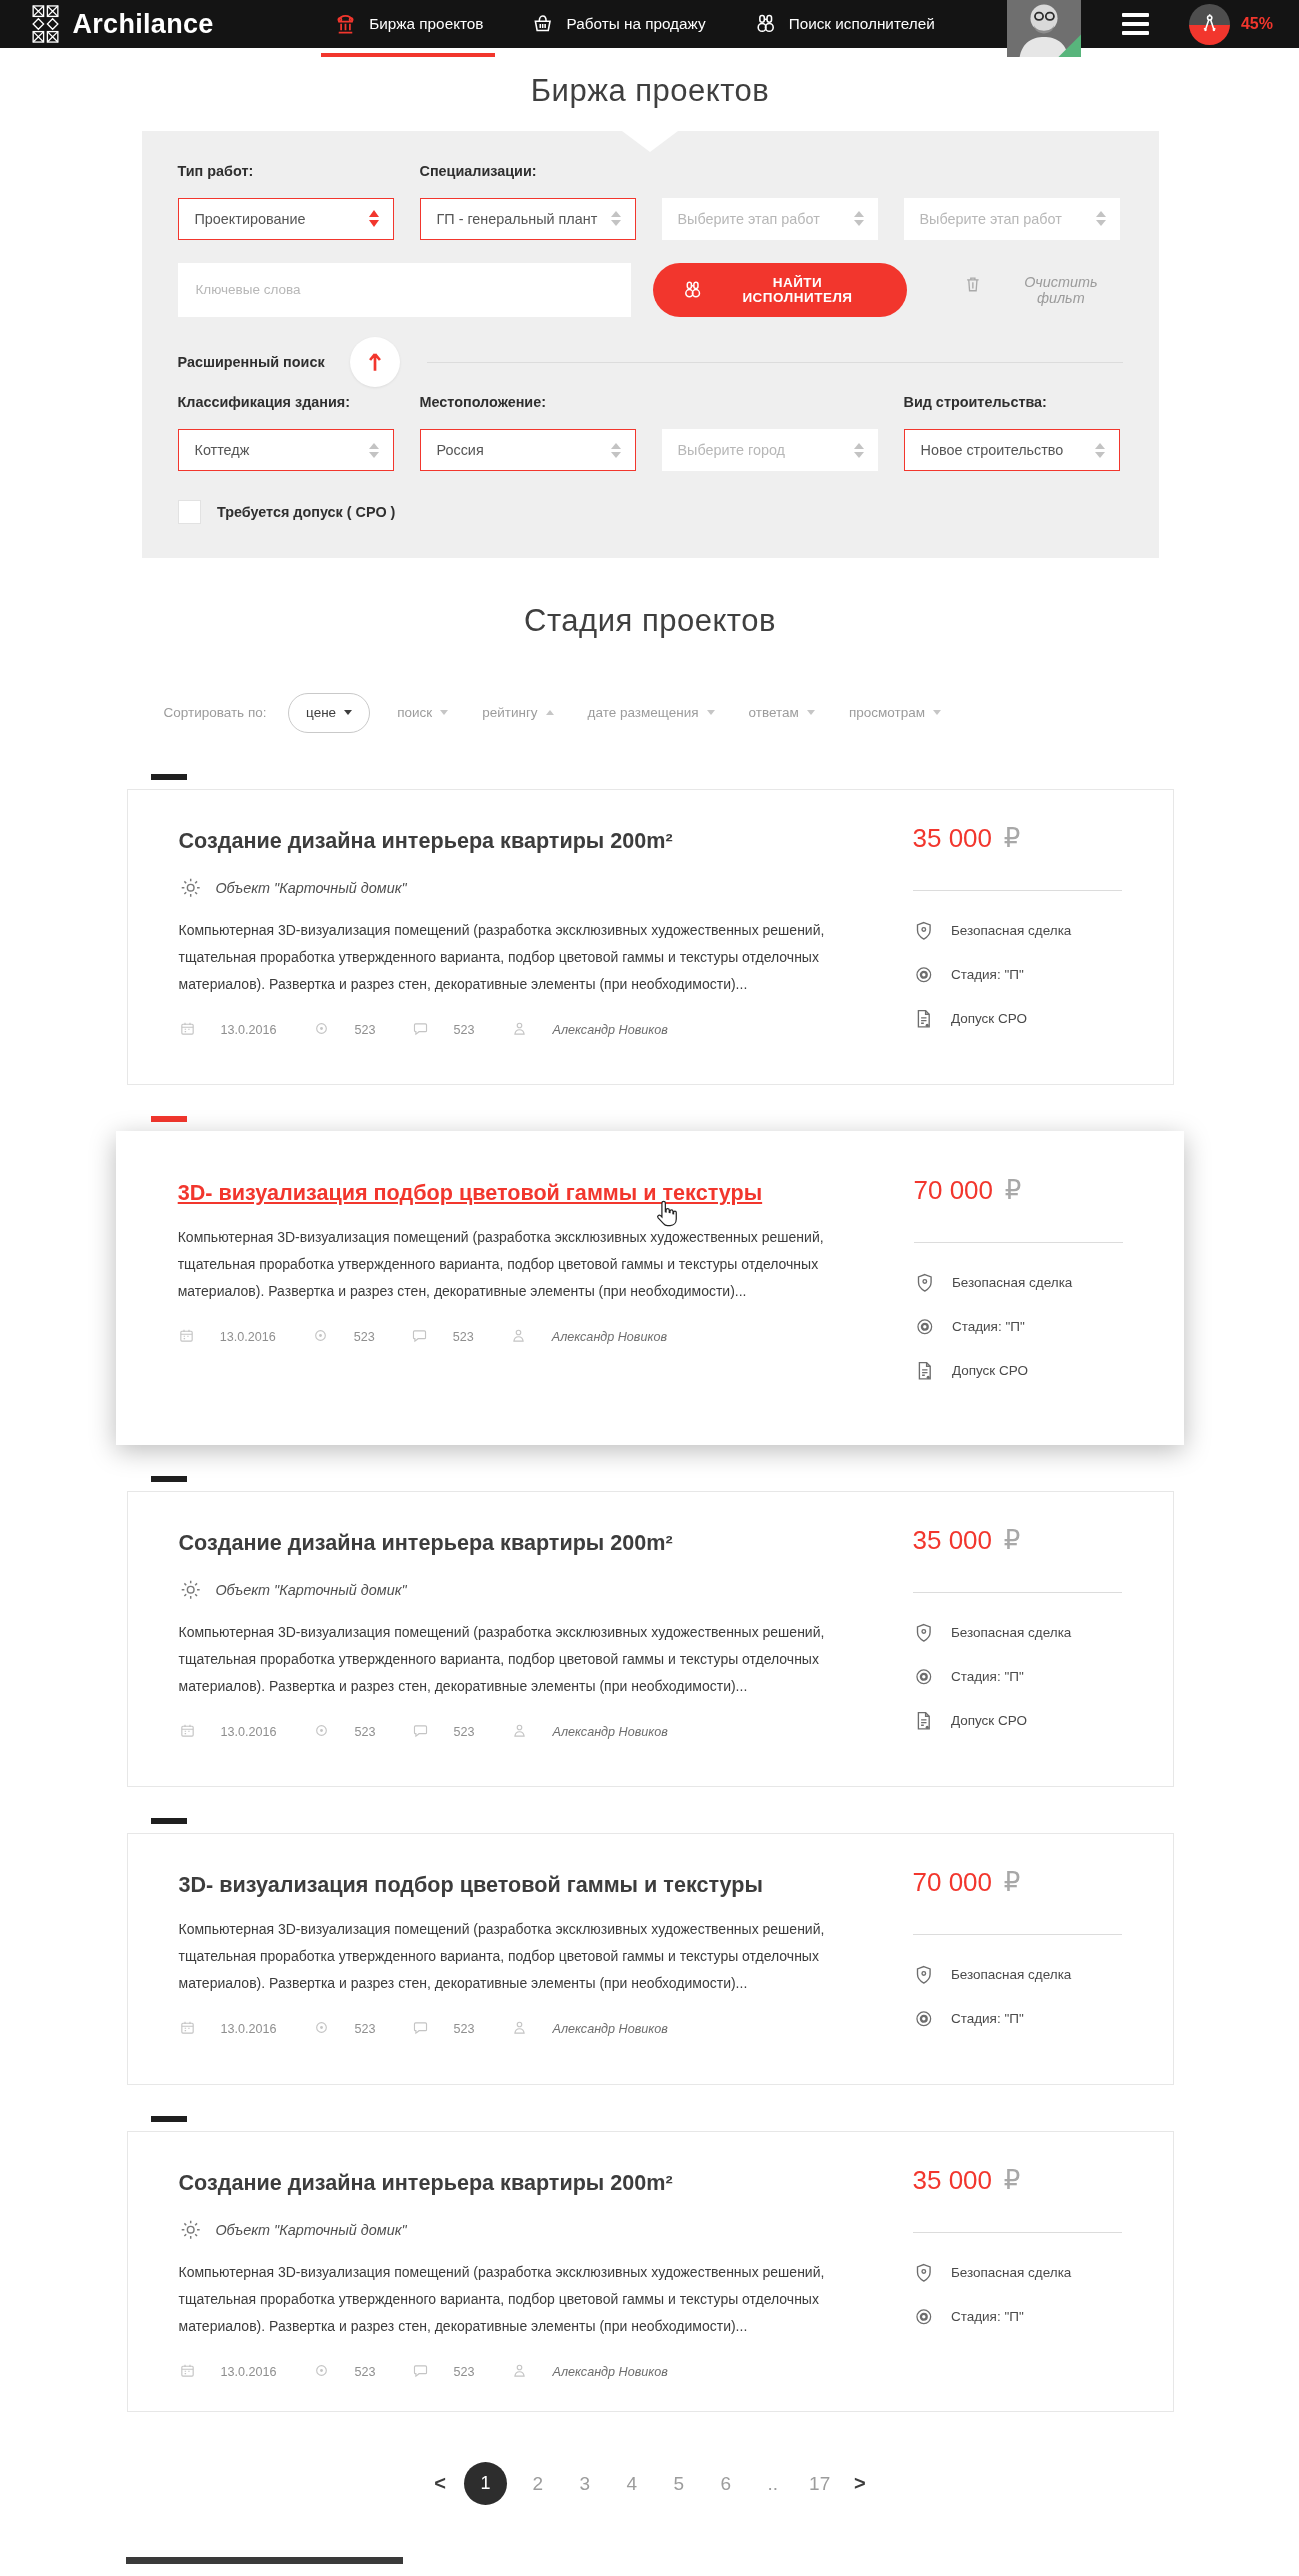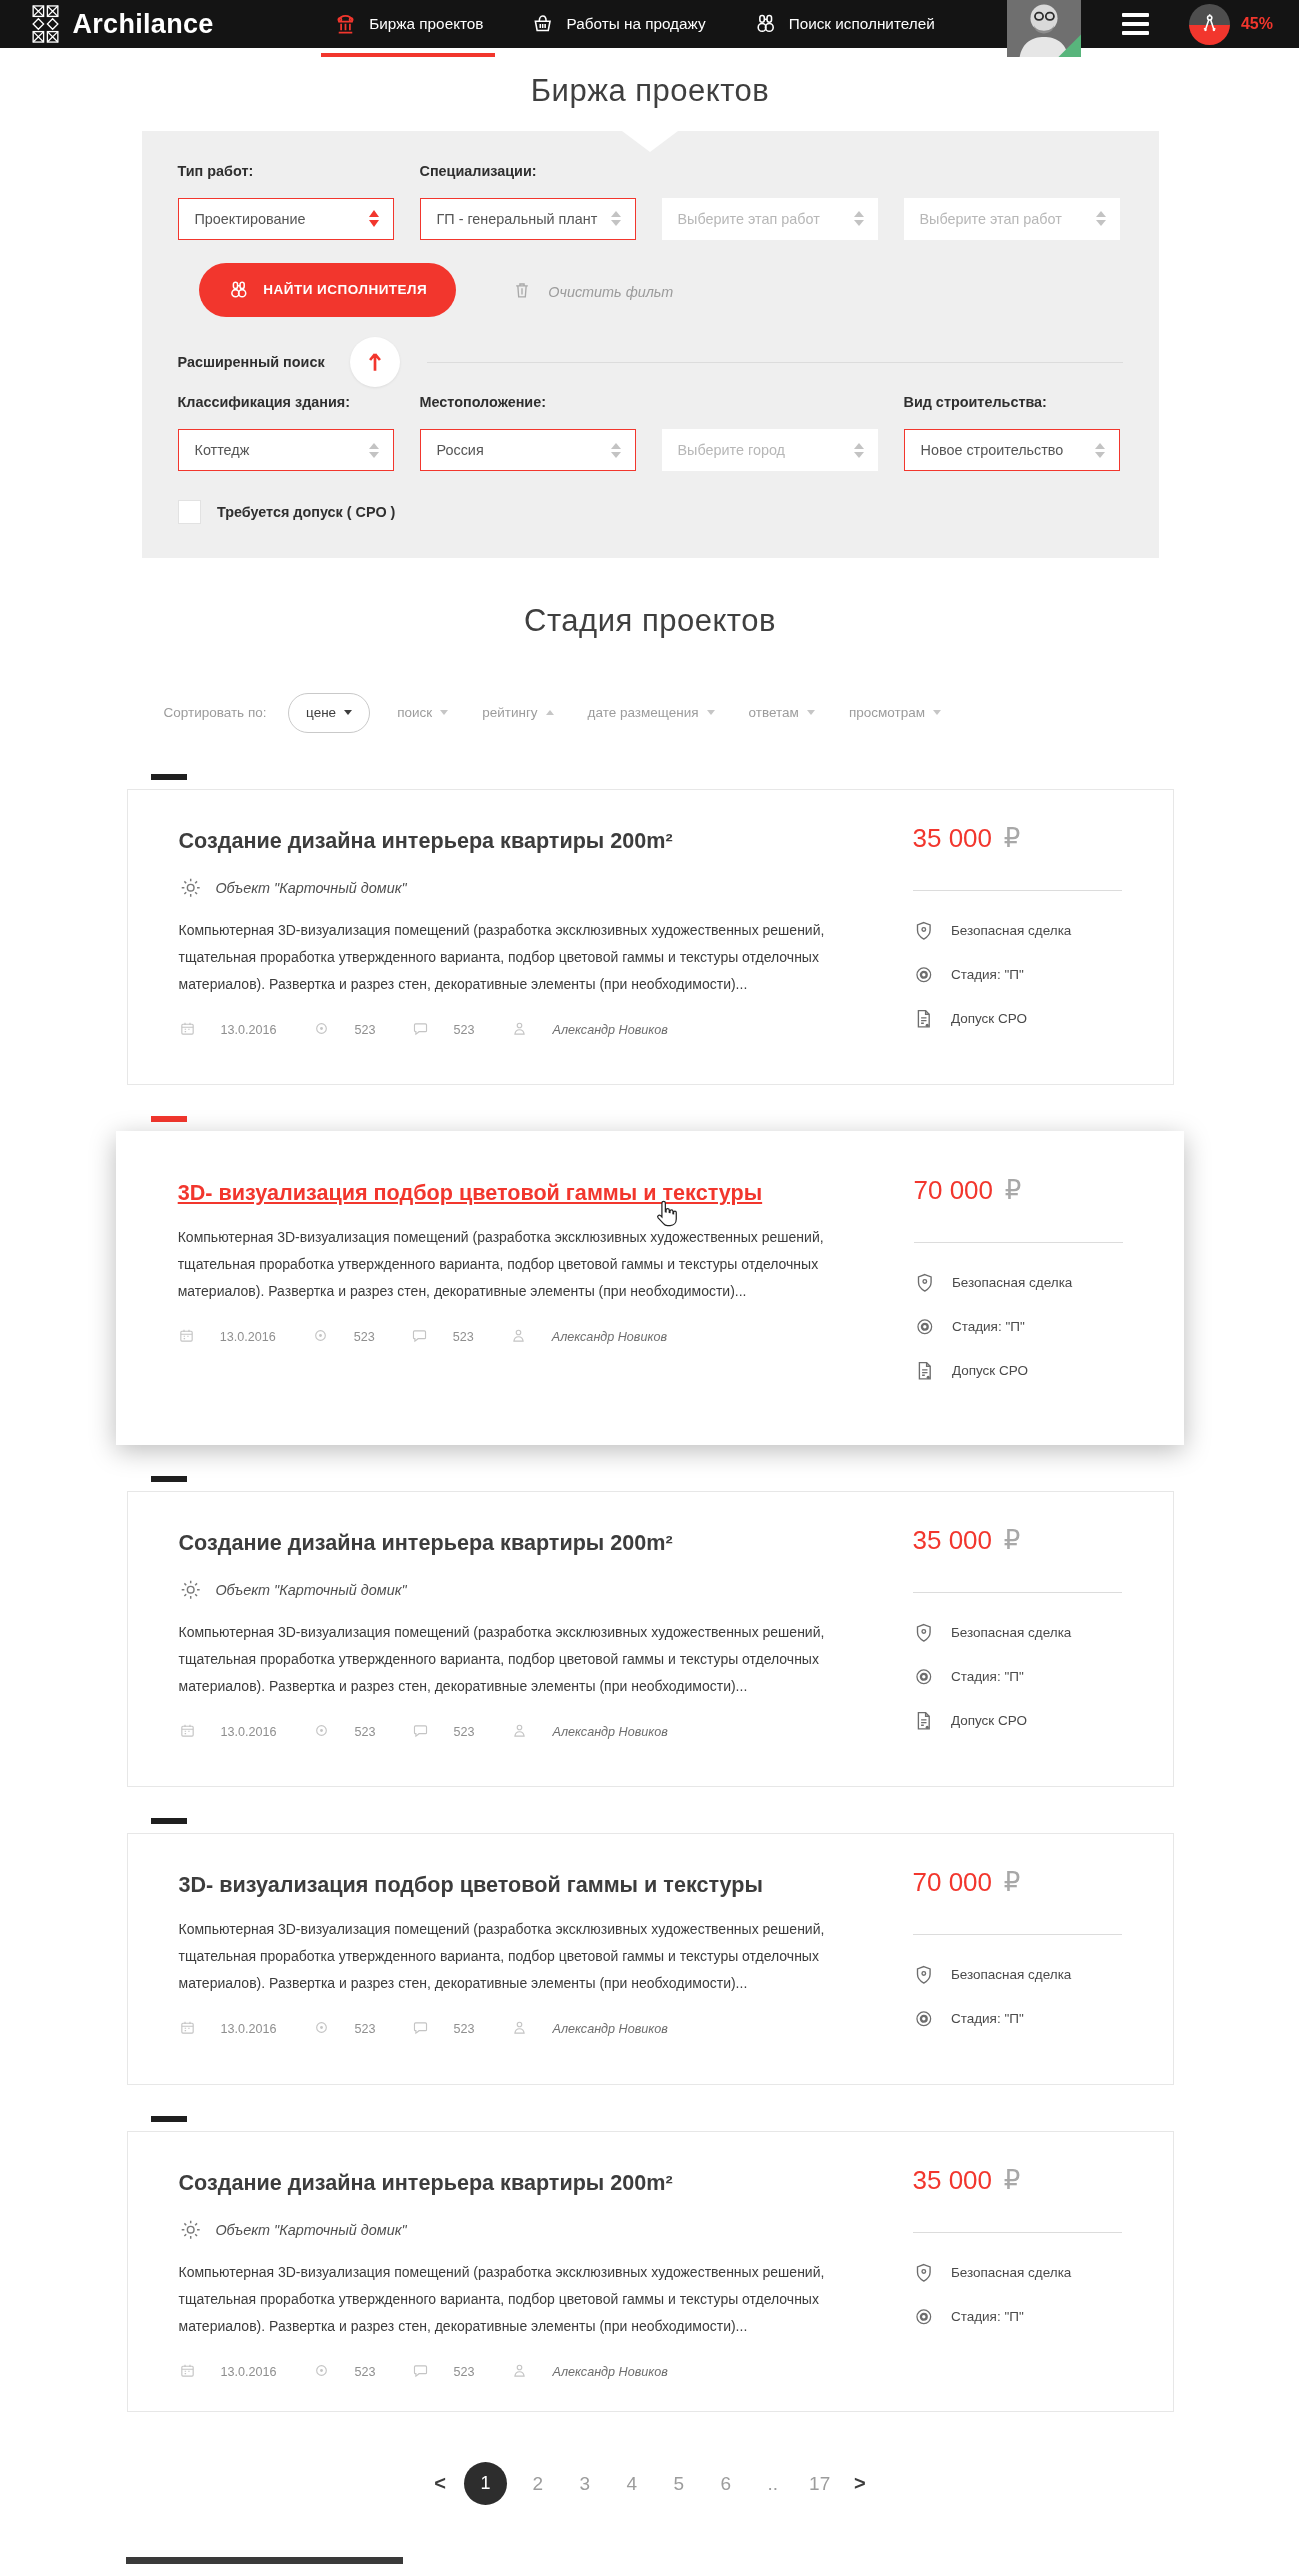--- a/index.html
+++ b/index.html
@@ -52,21 +52,21 @@
   .tri.down{border-top:6.3px solid #c3c3c3}
   .arrows.red .tri.up{border-bottom-color:var(--accent);border-bottom-width:7.2px}
   .arrows.red .tri.down{border-top-color:var(--accent);border-top-width:7.2px}
   .kw-row{display:flex;align-items:center;margin-top:23.4px}
   .kw-input{width:459px;height:54px;border:none;background:#fff;padding:0 18px;font-size:13.5px;color:#555;
     font-family:inherit;outline:none}
   .kw-input::placeholder{color:#b7b7b7}
   .find-btn{margin-left:21.6px;height:54px;border:none;border-radius:27px;background:var(--accent);color:#fff;
     font-size:13.5px;font-weight:700;letter-spacing:0.5px;display:flex;align-items:center;gap:13.5px;padding:0 29px;
     font-family:Liberation Sans, sans-serif;cursor:pointer}
-  .clear-filter{margin-left:56px;display:flex;align-items:flex-end;gap:16px;color:#9b9b9b;font-style:italic;
+  .clear-filter{margin-left:56px;display:flex;align-items:flex-start;gap:16px;color:#9b9b9b;font-style:italic;
     font-size:14.4px;cursor:pointer;background:none;border:none;font-family:inherit}
   .adv-row{display:flex;align-items:center;margin-top:20px}
   .adv-label{font-size:14.4px;font-weight:700;color:#2f2f2f}
   .adv-circle{width:50px;height:50px;border-radius:50%;background:#fff;margin-left:25px;display:flex;
     align-items:center;justify-content:center;box-shadow:0 0.9px 2.7px rgba(0,0,0,.08);cursor:pointer}
   .adv-line{flex:1;height:0.9px;background:#dcdcdc;margin-left:27px}
   .f-grid.second{margin-top:7.2px}
   .sro-row{margin-top:29px;display:flex;align-items:center;gap:16px}
   .sro-check{appearance:none;-webkit-appearance:none;width:23.4px;height:23.4px;background:#fff;
     border:0.9px solid #e2e2e2;cursor:pointer;margin:0}
@@ -245,20 +245,21 @@
         <span class="ph">Выберите этап работ</span>
         <span class="arrows">
             <i class="tri up"></i>
             <i class="tri down"></i>
           </span>
       </div>
     </div>
   </div>
 
   <div class="kw-row">
+    <input class="kw-input" type="text" placeholder="Ключевые слова" style="">
     <button class="find-btn">
       <svg width="21.6" height="21.6" viewBox="0 0 24 24" fill="none" stroke="#fff" stroke-width="1.7">
         <rect x="6" y="3.5" width="4.6" height="7" rx="2.3"></rect>
           <rect x="13.4" y="3.5" width="4.6" height="7" rx="2.3"></rect>
         <circle cx="8.3" cy="15.8" r="4"></circle>
           <circle cx="15.7" cy="15.8" r="4"></circle>
           <path d="M10.6 7.5h2.8"></path>
       </svg>
       <span>НАЙТИ ИСПОЛНИТЕЛЯ</span>
     </button>

